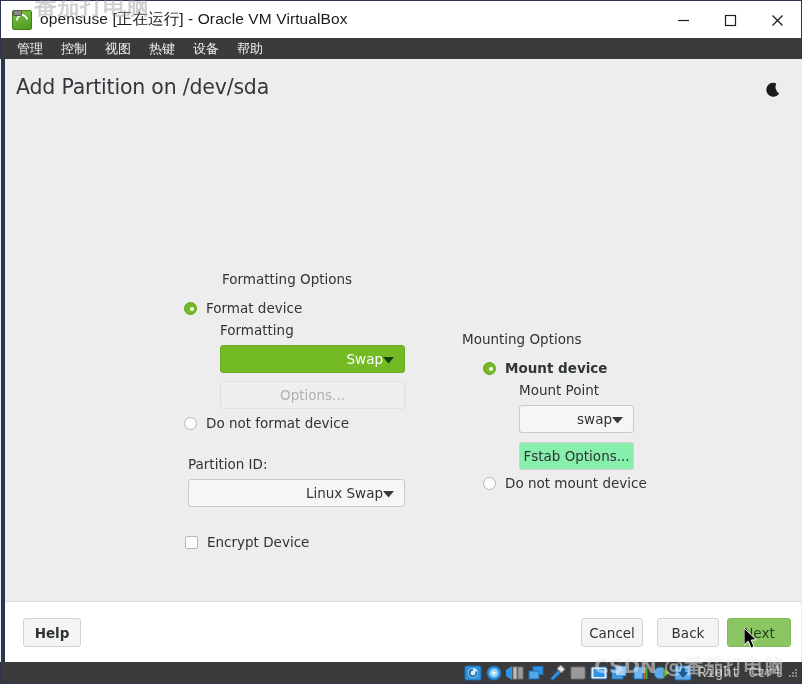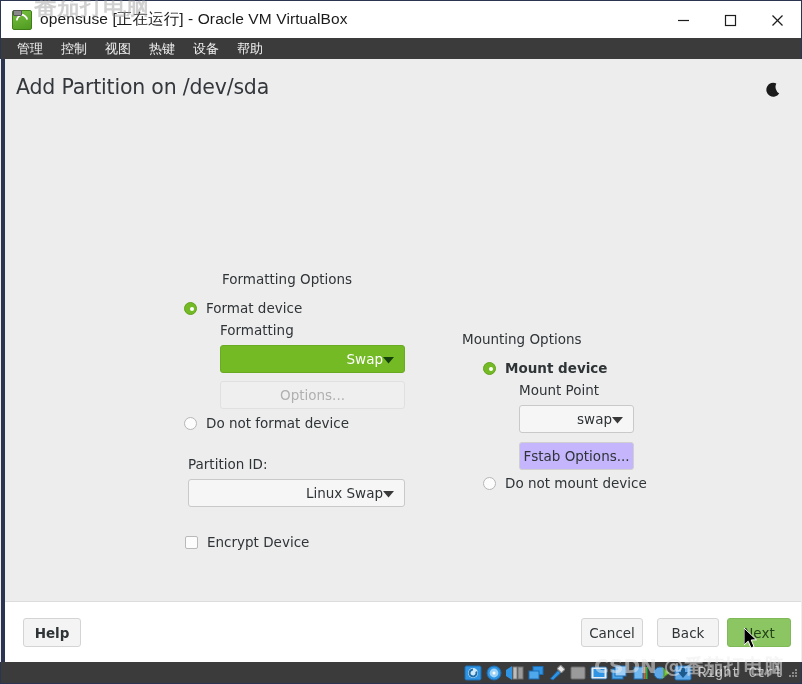--- a/index.html
+++ b/index.html
@@ -158,21 +158,21 @@
   .combo .cb-text { margin-left: 11px; flex: 1; white-space: nowrap; }
   .combo .cb-arrow { margin-right: 10px; flex: none; }
   .combo.accent {
     background: #73ba25; border-color: #6aab21; color: #ffffff;
   }
   .combo.accent .cb-arrow svg polygon { fill: #14400b; }
 
   .btn {
     position: absolute; height: 28px;
     border: 1px solid #d0d0d0; border-radius: 3px;
-    background: #c4b5fd; color: #2f3437; font-size: 13.5px;
+    background: #86efac; color: #2f3437; font-size: 13.5px;
     display: flex; align-items: center; justify-content: center;
     cursor: pointer;
     font-family: "DejaVu Sans","Liberation Sans", sans-serif;
   }
   .btn.disabled { color: #b0b0b0; background: #efefef; border-color: #e0e0e0; cursor: default; }
 
   .checkbox-row {
     position: absolute; display:flex; align-items:center; gap:9px; cursor:pointer;
   }
   .cbx {

